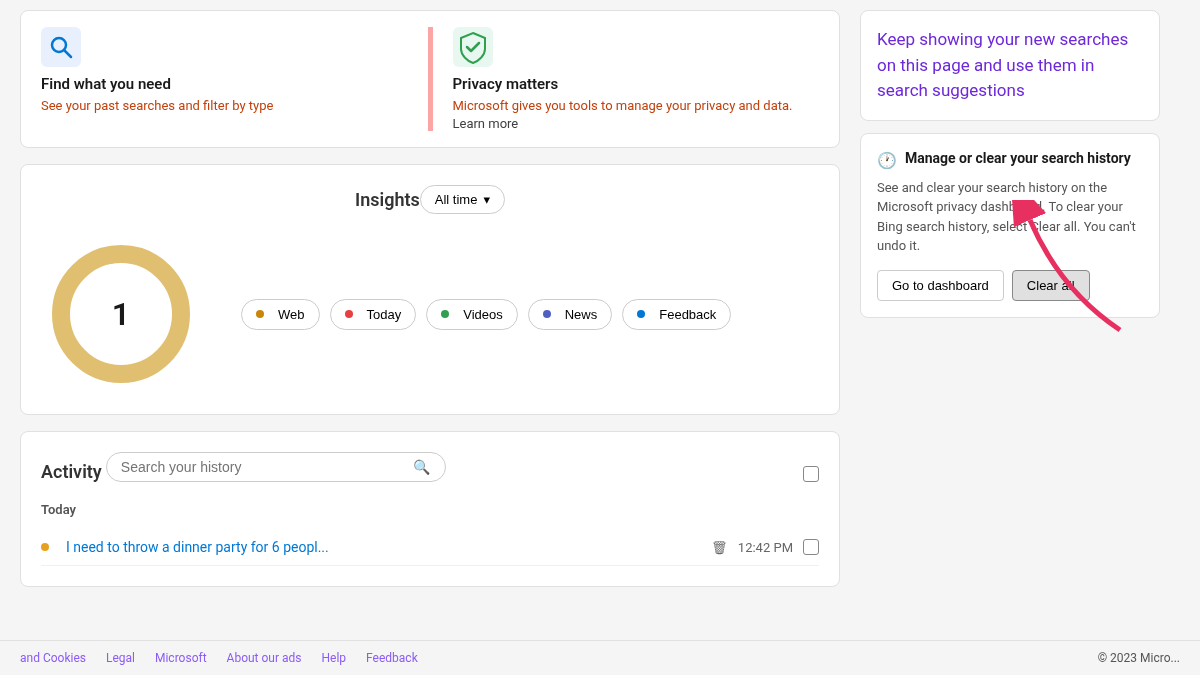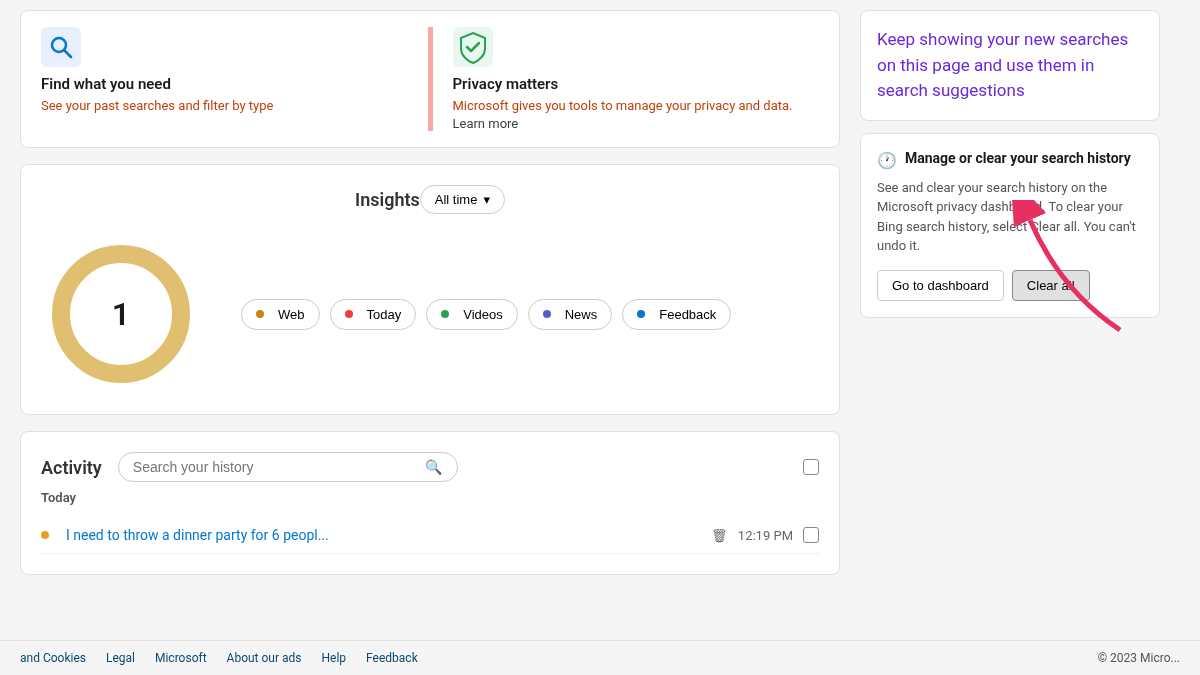--- a/index.html
+++ b/index.html
@@ -147,23 +147,23 @@
     
     .activity-card {
       background: #fff;
       border-radius: 8px;
       border: 1px solid #e0e0e0;
       padding: 20px;
       margin-bottom: 16px;
     }
     .activity-header {
       display: flex;
-      align-items: center;
-      gap: 16px;
-      margin-bottom: 8px;
+      align-items: flex-end;
+      gap: 4px;
+      margin-bottom: 20px;
     }
     .activity-header h2 {
       font-size: 18px;
       font-weight: 600;
     }
     .search-box {
       display: flex;
       align-items: center;
       border: 1px solid #ccc;
       border-radius: 20px;
@@ -317,21 +317,21 @@
       background: #f5f5f5;
       border-top: 1px solid #e0e0e0;
       padding: 10px 20px;
       display: flex;
       gap: 20px;
       align-items: center;
       font-size: 12px;
       color: #555;
     }
     .footer a {
-      color: #0c4a6e;
+      color: #8b5cf6;
       text-decoration: none;
     }
     .footer-right {
       margin-left: auto;
       color: #555;
     }
   </style>
 </head>
 <body>
 
@@ -415,21 +415,21 @@
           <span class="search-icon-btn">🔍</span>
         </div>
         <div class="activity-checkbox"></div>
       </div>
       <div class="today-label">Today</div>
       <div class="history-item">
         <span class="history-dot"></span>
         <a href="#" class="history-link">I need to throw a dinner party for 6 peopl...</a>
         <div class="history-meta">
           <span class="trash-icon">🗑</span>
-          <span>12:19 PM</span>
+          <span>12:42 PM</span>
           <div class="item-checkbox"></div>
         </div>
       </div>
     </div>
   </div>
 
   <div class="right-sidebar">
 
     <div class="sidebar-card">
       <p>Keep showing your new searches on this page and use them in search suggestions</p>

